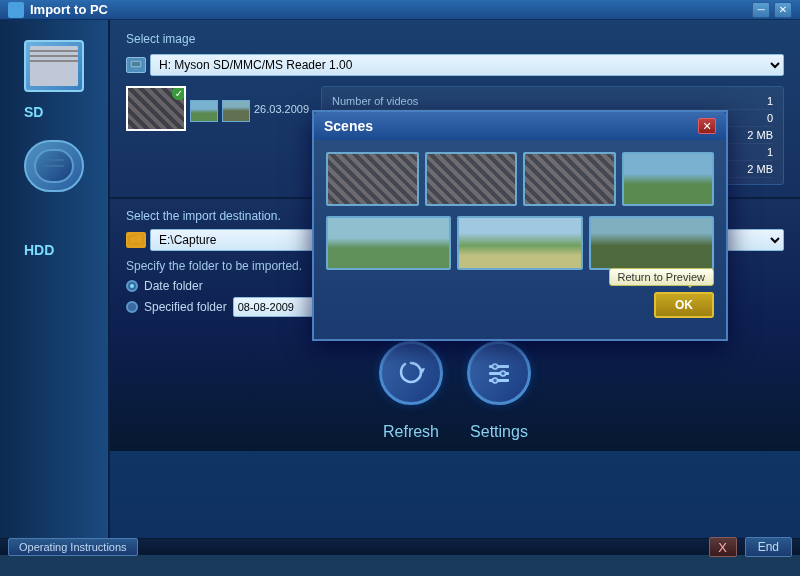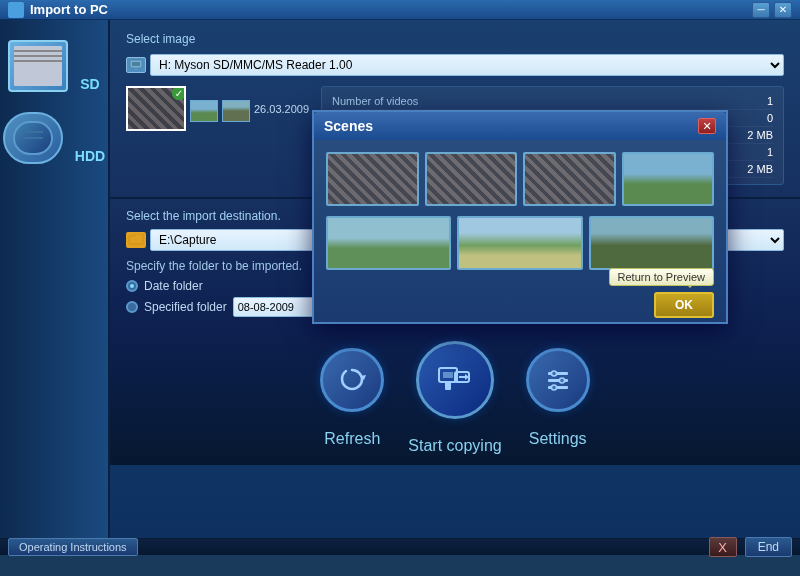--- a/index.html
+++ b/index.html
@@ -71,22 +71,22 @@
       display: flex;
       flex-direction: column;
       align-items: center;
       padding: 20px 0;
       background: linear-gradient(to right, #0d2a50, #1a4a80);
       border-right: 2px solid #0a2040;
       gap: 20px;
     }
     .sidebar-item {
       display: flex;
-      flex-direction: row;
-      align-items: flex-end;
+      flex-direction: column;
+      align-items: flex-start;
       gap: 12px;
       cursor: pointer;
     }
     .sd-icon {
       width: 60px;
       height: 52px;
       background: linear-gradient(135deg, #6ab0e0, #3a80c0);
       border-radius: 4px;
       border: 2px solid #8ad0f0;
       display: flex;
@@ -123,20 +123,21 @@
       width: 40px;
       height: 34px;
       background: linear-gradient(135deg, #4080b0, #1a4080);
       border-radius: 20px;
       border: 2px solid #5a9acc;
     }
     .hdd-label {
       font-size: 14px;
       color: #7adcff;
       font-weight: bold;
+      margin-top: 38px;
     }
 
     
     .right-panel {
       flex: 1;
       display: flex;
       flex-direction: column;
     }
 
     
@@ -463,21 +464,21 @@
       margin-bottom: 10px;
     }
     .scene-thumb-pano1 { background: linear-gradient(to bottom, #90c0d0 40%, #60905a 60%); }
     .scene-thumb-sky2 { background: linear-gradient(to bottom, #a0c8e0 30%, #70a060 50%, #c0c080 70%); }
     .scene-thumb-tree { background: linear-gradient(to bottom, #80b0c0 30%, #607050 50%); }
 
     .dialog-footer {
       display: flex;
       justify-content: flex-end;
       align-items: flex-end;
-      padding: 0 12px 4px;
+      padding: 0 12px 21px;
       gap: 10px;
       position: relative;
     }
     .ok-btn {
       background: linear-gradient(to bottom, #c8a820, #a08010);
       border: 2px solid #e0c030;
       border-radius: 3px;
       color: #fff;
       font-size: 12px;
       font-weight: bold;
@@ -634,33 +635,20 @@
         <div class="action-circle">
           <svg width="28" height="28" viewBox="0 0 28 28">
             <path d="M14 4 A10 10 0 0 1 24 14" stroke="#a0d0ff" stroke-width="2.5" fill="none" stroke-linecap="round"></path>
             <path d="M24 14 A10 10 0 1 1 8 5" stroke="#a0d0ff" stroke-width="2.5" fill="none" stroke-linecap="round"></path>
             <polygon points="22,10 26,14 28,9" fill="#a0d0ff"></polygon>
           </svg>
         </div>
         <span class="action-label">Refresh</span>
       </div>
       <div class="action-btn">
-        <div class="action-circle large">
-          <svg width="36" height="36" viewBox="0 0 36 36">
-            <rect x="2" y="6" width="18" height="14" rx="2" fill="none" stroke="#a0d0ff" stroke-width="2"></rect>
-            <rect x="6" y="10" width="10" height="6" fill="#7ab0e0" opacity="0.7"></rect>
-            <rect x="18" y="10" width="14" height="10" rx="2" fill="none" stroke="#a0d0ff" stroke-width="2"></rect>
-            <path d="M22 15 L30 15" stroke="#a0d0ff" stroke-width="2"></path>
-            <path d="M28 12 L32 15 L28 18" fill="#a0d0ff"></path>
-            <rect x="8" y="20" width="6" height="8" rx="1" fill="#a0d0ff"></rect>
-          </svg>
-        </div>
-        <span class="action-label">Start copying</span>
-      </div>
-      <div class="action-btn">
         <div class="action-circle">
           <svg width="28" height="28" viewBox="0 0 28 28">
             <rect x="4" y="6" width="20" height="3" rx="1" fill="#a0d0ff"></rect>
             <rect x="4" y="13" width="20" height="3" rx="1" fill="#a0d0ff"></rect>
             <rect x="4" y="20" width="20" height="3" rx="1" fill="#a0d0ff"></rect>
             <circle cx="10" cy="7.5" r="2.5" fill="#3a6aaf" stroke="#a0d0ff" stroke-width="1.5"></circle>
             <circle cx="18" cy="14.5" r="2.5" fill="#3a6aaf" stroke="#a0d0ff" stroke-width="1.5"></circle>
             <circle cx="10" cy="21.5" r="2.5" fill="#3a6aaf" stroke="#a0d0ff" stroke-width="1.5"></circle>
           </svg>
         </div>

